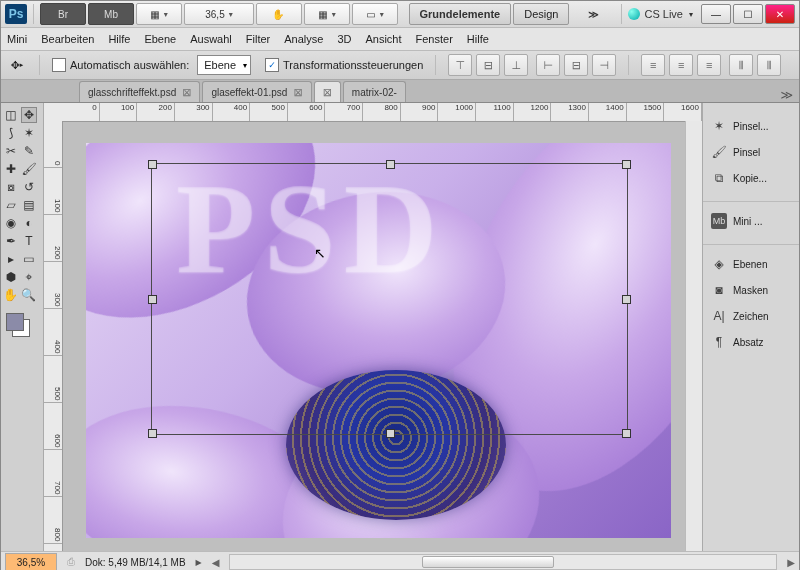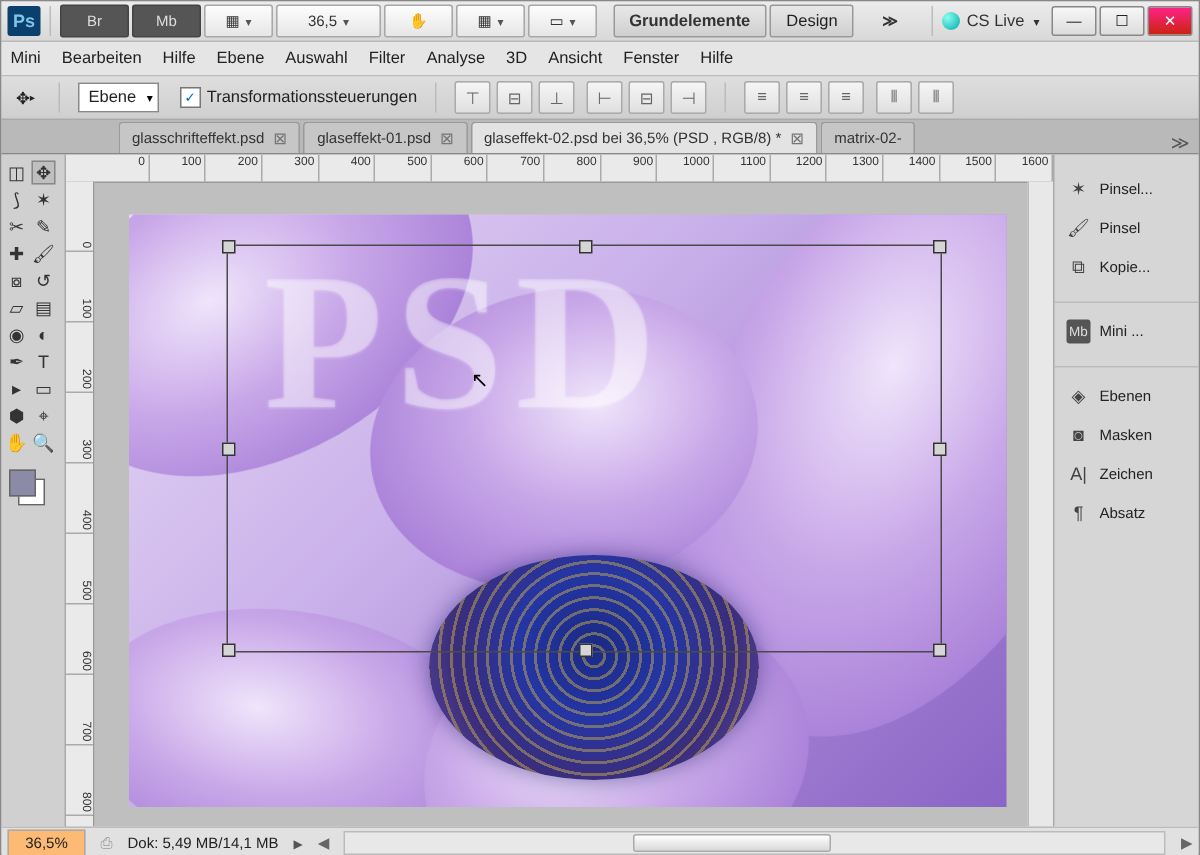--- a/index.html
+++ b/index.html
@@ -126,20 +126,24 @@
     <span>Analyse</span>
     <span>3D</span>
     <span>Ansicht</span>
     <span>Fenster</span>
     <span>Hilfe</span>
   </div>
 
   <div class="optbar">
     <div class="move-icon">✥<span style="font-size:7px">▸</span></div>
     <div class="sep"></div>
+    <label style="display:flex;align-items:center">
+      <span class="chk"></span>
+      <span>Automatisch auswählen:</span>
+    </label>
     <div class="sel">
         <span>Ebene</span>
       </div>
     <label style="display:flex;align-items:center;margin-left:6px">
       <span class="chk" style="color:#06c">✓</span>
       <span>Transformationssteuerungen</span>
     </label>
     <div class="sep"></div>
     <div class="iconrow">
       <div class="sqbtn">⊤</div>
@@ -166,21 +170,20 @@
   <div class="doctabs">
     <div class="dtab">
         <span>glasschrifteffekt.psd</span>
         <span class="x">⊠</span>
       </div>
     <div class="dtab">
         <span>glaseffekt-01.psd</span>
         <span class="x">⊠</span>
       </div>
     <div class="dtab active">
-        <span>glaseffekt-02.psd bei 36,5% (PSD        , RGB/8) *</span>
         <span class="x">⊠</span>
       </div>
     <div class="dtab">
         <span>matrix-02-</span>
       </div>
     <div class="tab-arrow">≫</div>
   </div>
 
   <div class="main">
 

